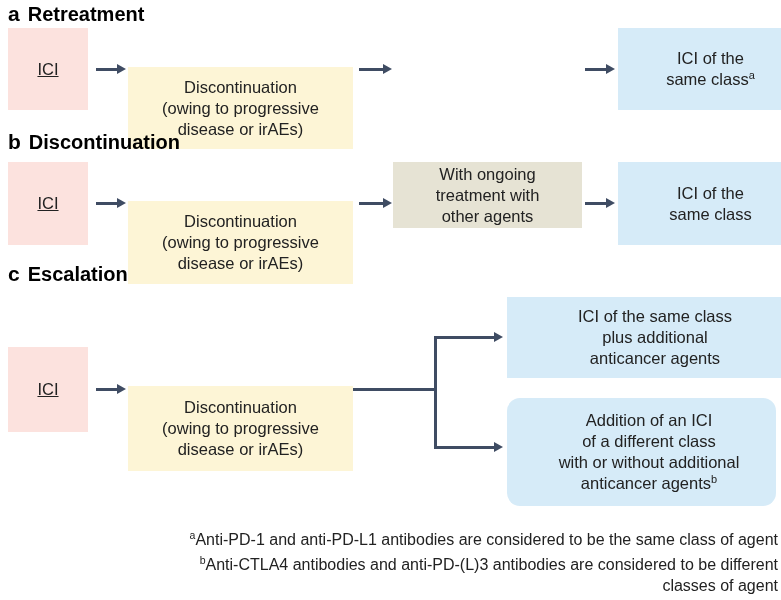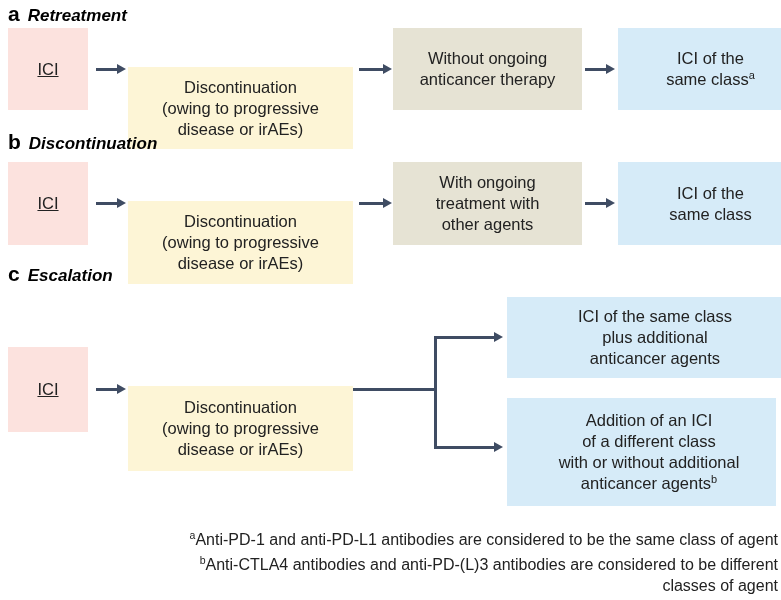--- a/index.html
+++ b/index.html
@@ -16,21 +16,21 @@
 
   .panel-header {
     position: absolute;
     display: flex;
     align-items: baseline;
     gap: 8px;
     color: #000000;
     white-space: nowrap;
   }
   .panel-letter { font-size: 21px; font-weight: 700; }
-  .panel-title  { font-size: 17px; font-weight: 700; font-style: italic; }
+  .panel-title  { font-size: 20px; font-weight: 700; }
 
   .box {
     position: absolute;
     display: flex;
     align-items: center;
     justify-content: center;
     text-align: center;
     font-size: 16.5px;
     line-height: 21px;
   }
@@ -87,24 +87,20 @@
   <div class="box pink" style="left:8px; top:28px; width:80px; height:82px;">
     <div class="box-label">ICI</div>
   </div>
   <div class="arrow" style="left:96px; top:67.5px; width:21px;"></div>
   <div class="box yellow" style="left:128px; top:28px; width:225px; height:82px;">
     <div class="box-label">Discontinuation
 (owing to progressive
 disease or irAEs)</div>
   </div>
   <div class="arrow" style="left:359px; top:67.5px; width:24px;"></div>
-  <div class="box gray" style="left:393px; top:28px; width:189px; height:82px;">
-    <div class="box-label">Without ongoing
-anticancer therapy</div>
-  </div>
   <div class="arrow" style="left:585px; top:67.5px; width:21px;"></div>
   <div class="box blue" style="left:618px; top:28px; width:155px; height:82px;">
     <div class="box-label"><span>ICI of the
 same class</span><sup>a</sup></div>
   </div>
 
   <div class="panel-header" style="left:8px; top:130px;">
     <span class="panel-letter">b</span>
     <span class="panel-title">Discontinuation</span>
   </div>
@@ -112,21 +108,21 @@
   <div class="box pink" style="left:8px; top:162px; width:80px; height:83px;">
     <div class="box-label">ICI</div>
   </div>
   <div class="arrow" style="left:96px; top:202px; width:21px;"></div>
   <div class="box yellow" style="left:128px; top:162px; width:225px; height:83px;">
     <div class="box-label">Discontinuation
 (owing to progressive
 disease or irAEs)</div>
   </div>
   <div class="arrow" style="left:359px; top:202px; width:24px;"></div>
-  <div class="box gray" style="left:393px; top:162px; width:189px; height:83px;">
+  <div class="box gray" style="left:393px; top:162px; width:189px; height:66px;">
     <div class="box-label">With ongoing
 treatment with
 other agents</div>
   </div>
   <div class="arrow" style="left:585px; top:202px; width:21px;"></div>
   <div class="box blue" style="left:618px; top:162px; width:155px; height:83px;">
     <div class="box-label">ICI of the
 same class</div>
   </div>
 
@@ -148,21 +144,21 @@
   <div class="line-h" style="left:353px; top:388px; width:83px;"></div>
   <div class="line-v" style="left:433.5px; top:336px; height:113px;"></div>
   <div class="arrow" style="left:435px; top:336px; width:59px;"></div>
   <div class="arrow" style="left:435px; top:446px; width:59px;"></div>
 
   <div class="box blue" style="left:507px; top:297px; width:266px; height:81px;">
     <div class="box-label">ICI of the same class
 plus additional
 anticancer agents</div>
   </div>
-  <div class="box blue" style="left:507px; top:398px; width:254px; height:108px;">
+  <div class="box blue" style="left:507px; top:398px; width:254px; height:108px;border-radius:13px;">
     <div class="box-label"><span>Addition of an ICI
 of a different class
 with or without additional
 anticancer agents</span><sup>b</sup></div>
   </div>
 
   <div class="footnotes">
     <div class="footnote"><sup>a</sup><span>Anti-PD-1 and anti-PD-L1 antibodies are considered to be the same class of agent</span></div>
     <div class="footnote"><sup>b</sup><span>Anti-CTLA4 antibodies and anti-PD-(L)3 antibodies are considered to be different
 classes of agent</span></div>

